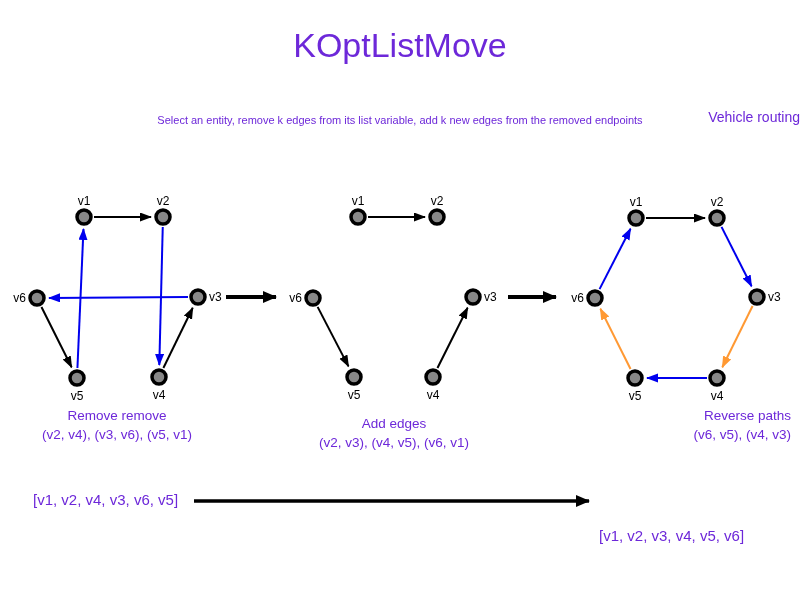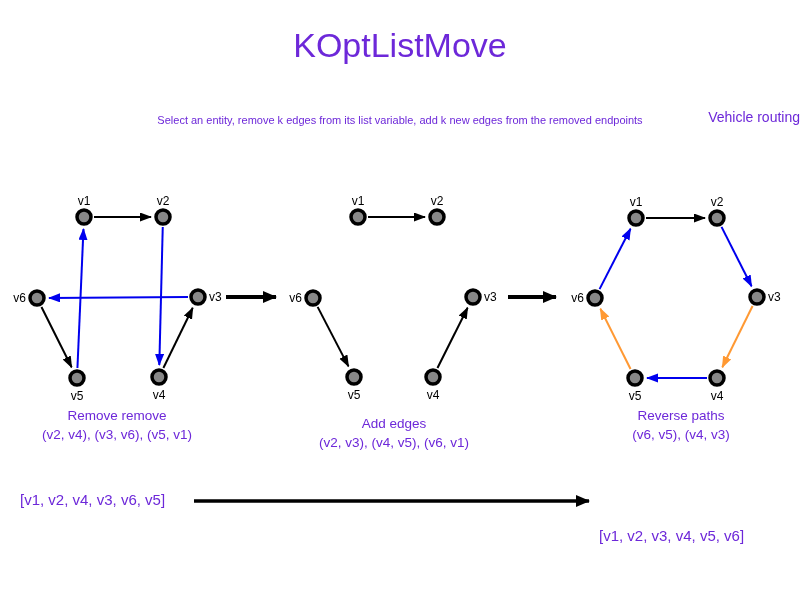--- a/index.html
+++ b/index.html
@@ -5,23 +5,23 @@
   html,body{margin:0;padding:0;background:#ffffff;}
   .page{position:relative;width:800px;height:600px;background:#ffffff;overflow:hidden;
         font-family:"Liberation Sans",sans-serif;color:#6d28d9;}
   .abs{position:absolute;}
   .title{top:26px;left:0;width:800px;text-align:center;font-size:34px;font-weight:400;letter-spacing:0px;}
   .subtitle{top:67px;left:0;width:800px;text-align:center;font-size:11px;margin-top:47px;}
   .context{top:109px;left:0;width:800px;text-align:right;font-size:14px;}
   .caption{width:220px;text-align:center;font-size:13.5px;line-height:19px;}
   .cap-remove{left:7px;top:406px;}
   .cap-add{left:284px;top:414px;}
-  .cap-reverse{left:571px;top:406px;}
+  .cap-reverse{left:571px;top:406px;text-align:right;}
   .seq{top:491px;font-size:15px;white-space:nowrap;}
-  .seq-before{left:20px;}
+  .seq-before{left:33px;}
   .seq-after{left:599px;margin-top:36px;}
   svg{position:absolute;top:0;left:0;}
   svg text{font-family:"Liberation Sans",sans-serif;}
 </style>
 </head>
 <body>
 
 <div class="page">
 
   <div class="abs title">KOptListMove</div>

